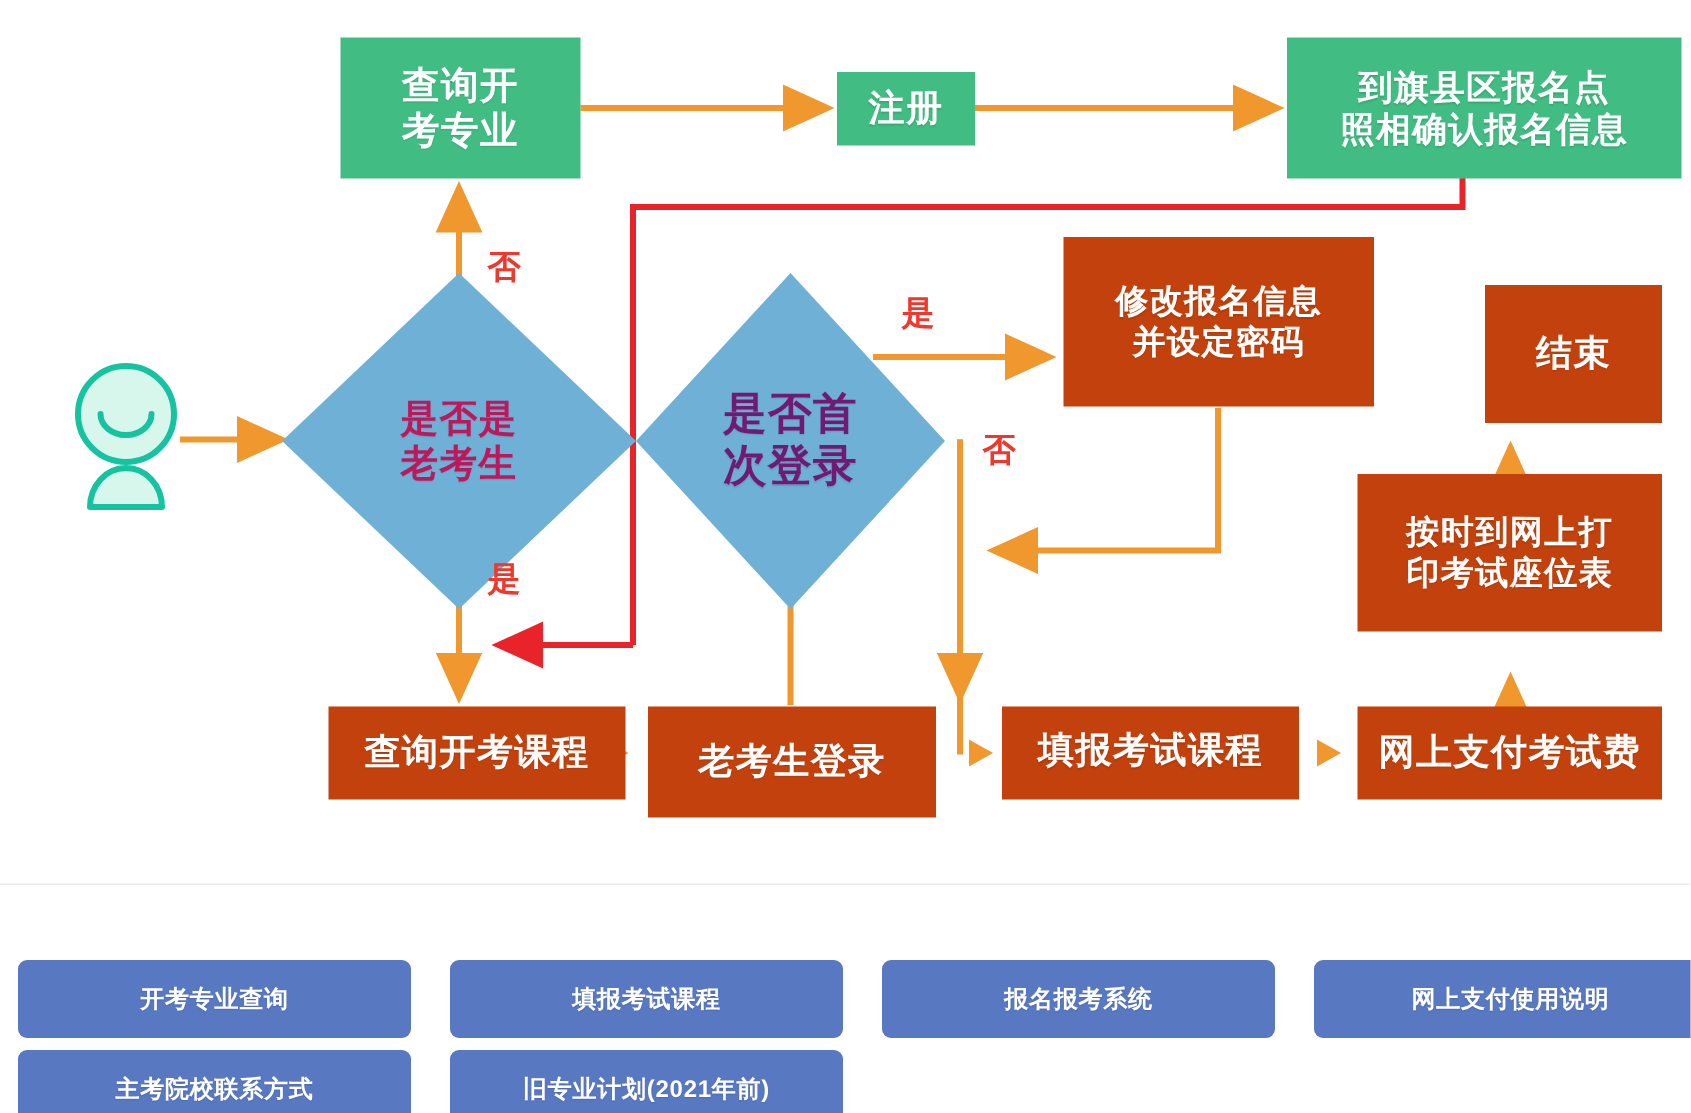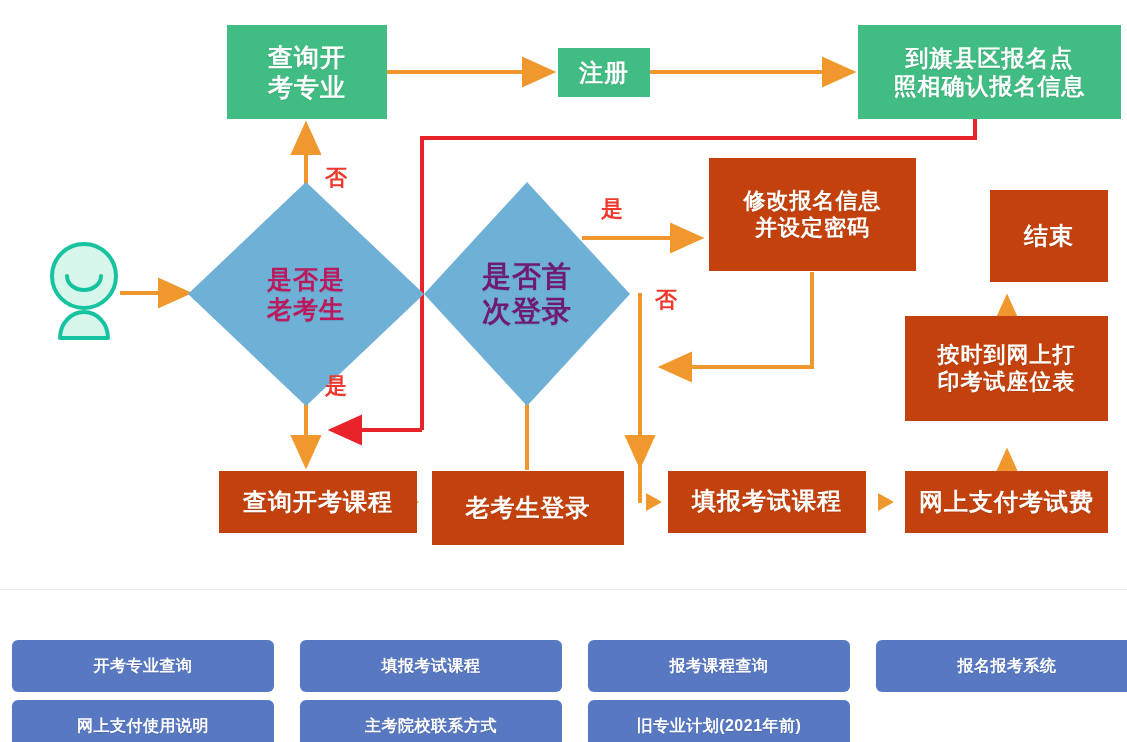--- a/index.html
+++ b/index.html
@@ -164,18 +164,17 @@
   <div class="edge-label" style="left:325px;top:375px;">是</div>
   <div class="edge-label" style="left:601px;top:198px;">是</div>
   <div class="edge-label" style="left:655px;top:289px;">否</div>
 </div>
 
 <div id="divider"></div>
 
 <div id="links">
   <button class="link-btn">开考专业查询</button>
   <button class="link-btn">填报考试课程</button>
-  <button class="link-btn">报考课程查询</button>
   <button class="link-btn">报名报考系统</button>
   <button class="link-btn">网上支付使用说明</button>
   <button class="link-btn">主考院校联系方式</button>
   <button class="link-btn">旧专业计划(2021年前)</button>
 </div>
 
 </body></html>

